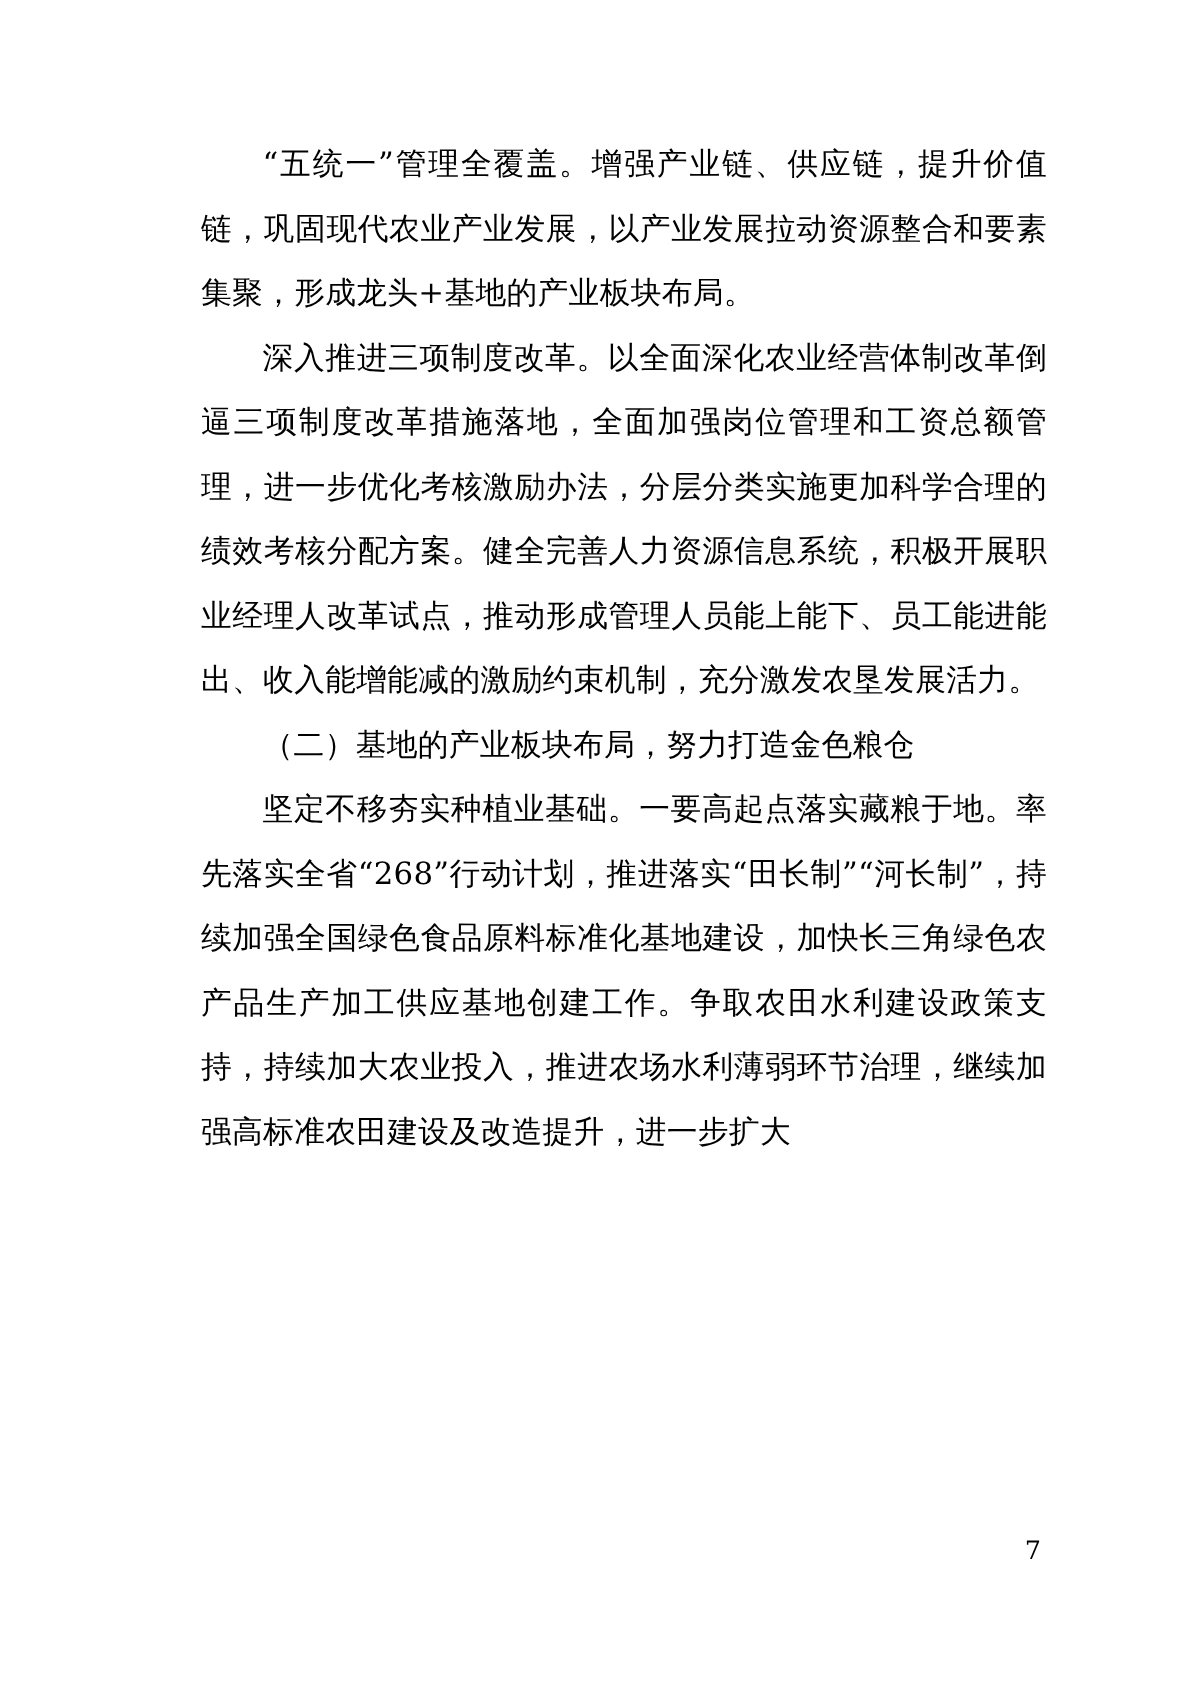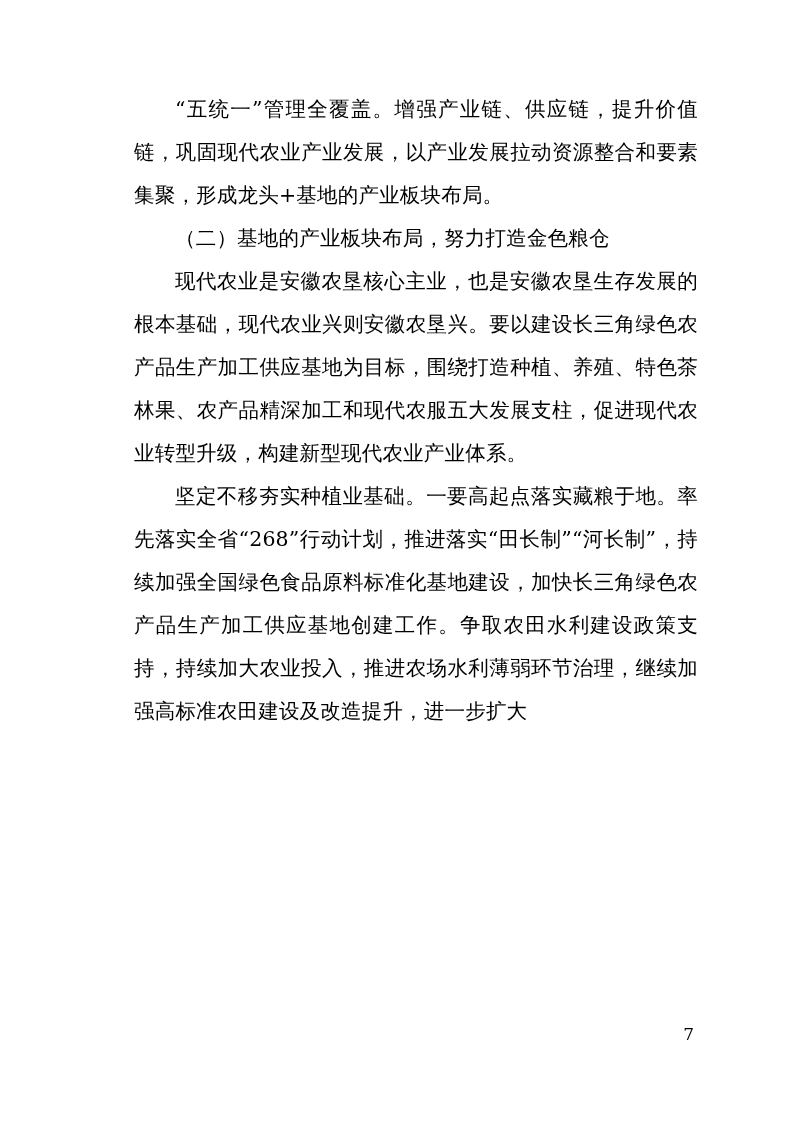--- a/index.html
+++ b/index.html
@@ -44,18 +44,18 @@
     font-family: "DejaVu Serif", "Liberation Serif", serif;
     color: #000000;
   }
 </style>
 </head>
 <body>
 
 <div id="page">
   <div class="doc-body">
     <p class="para">“五统一”管理全覆盖。增强产业链、供应链，提升价值链，巩固现代农业产业发展，以产业发展拉动资源整合和要素集聚，形成龙头+基地的产业板块布局。</p>
+    <p class="para">深入推进三项制度改革。以全面深化农业经营体制改革倒逼三项制度改革措施落地，全面加强岗位管理和工资总额管理，进一步优化考核激励办法，分层分类实施更加科学合理的绩效考核分配方案。健全完善人力资源信息系统，积极开展职业经理人改革试点，推动形成管理人员能上能下、员工能进能出、收入能增能减的激励约束机制，充分激发农垦发展活力。</p>
     <p class="para">（二）基地的产业板块布局，努力打造金色粮仓</p>
-    <p class="para">现代农业是安徽农垦核心主业，也是安徽农垦生存发展的根本基础，现代农业兴则安徽农垦兴。要以建设长三角绿色农产品生产加工供应基地为目标，围绕打造种植、养殖、特色茶林果、农产品精深加工和现代农服五大发展支柱，促进现代农业转型升级，构建新型现代农业产业体系。</p>
     <p class="para">坚定不移夯实种植业基础。一要高起点落实藏粮于地。率先落实全省“268”行动计划，推进落实“田长制”“河长制”，持续加强全国绿色食品原料标准化基地建设，加快长三角绿色农产品生产加工供应基地创建工作。争取农田水利建设政策支持，持续加大农业投入，推进农场水利薄弱环节治理，继续加强高标准农田建设及改造提升，进一步扩大</p>
   </div>
   <div class="page-number">7</div>
 </div>
 
 </body></html>

